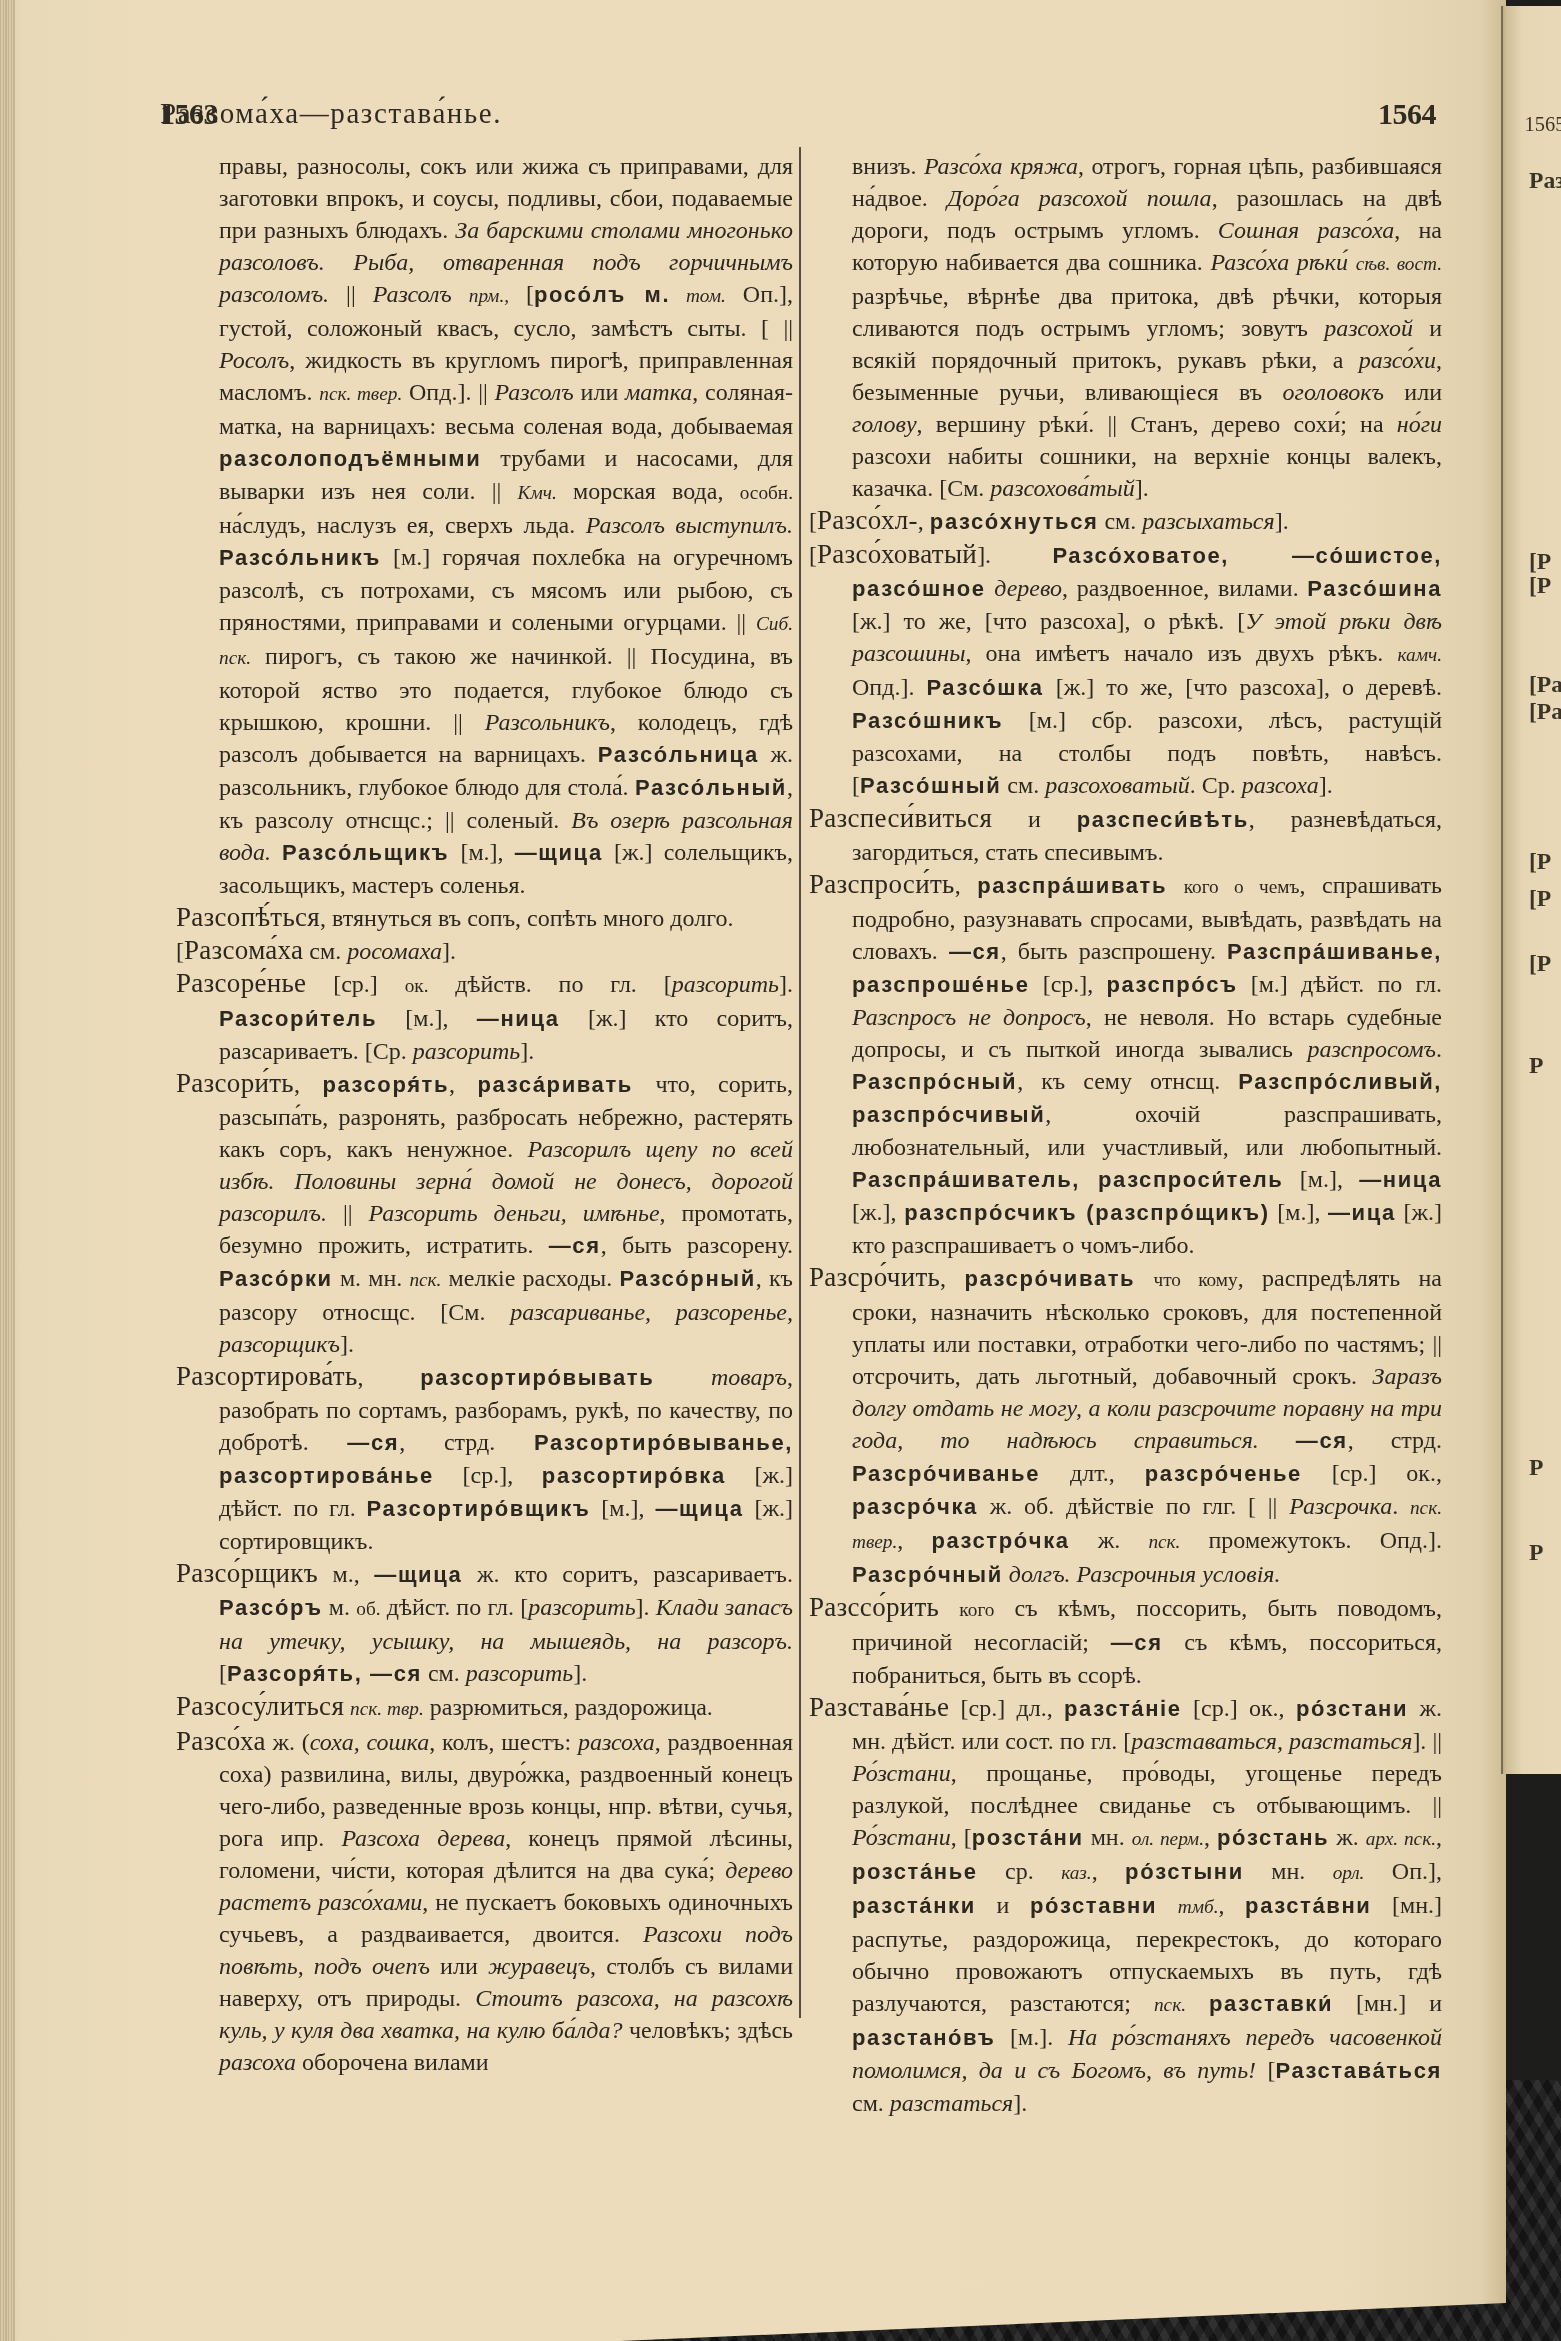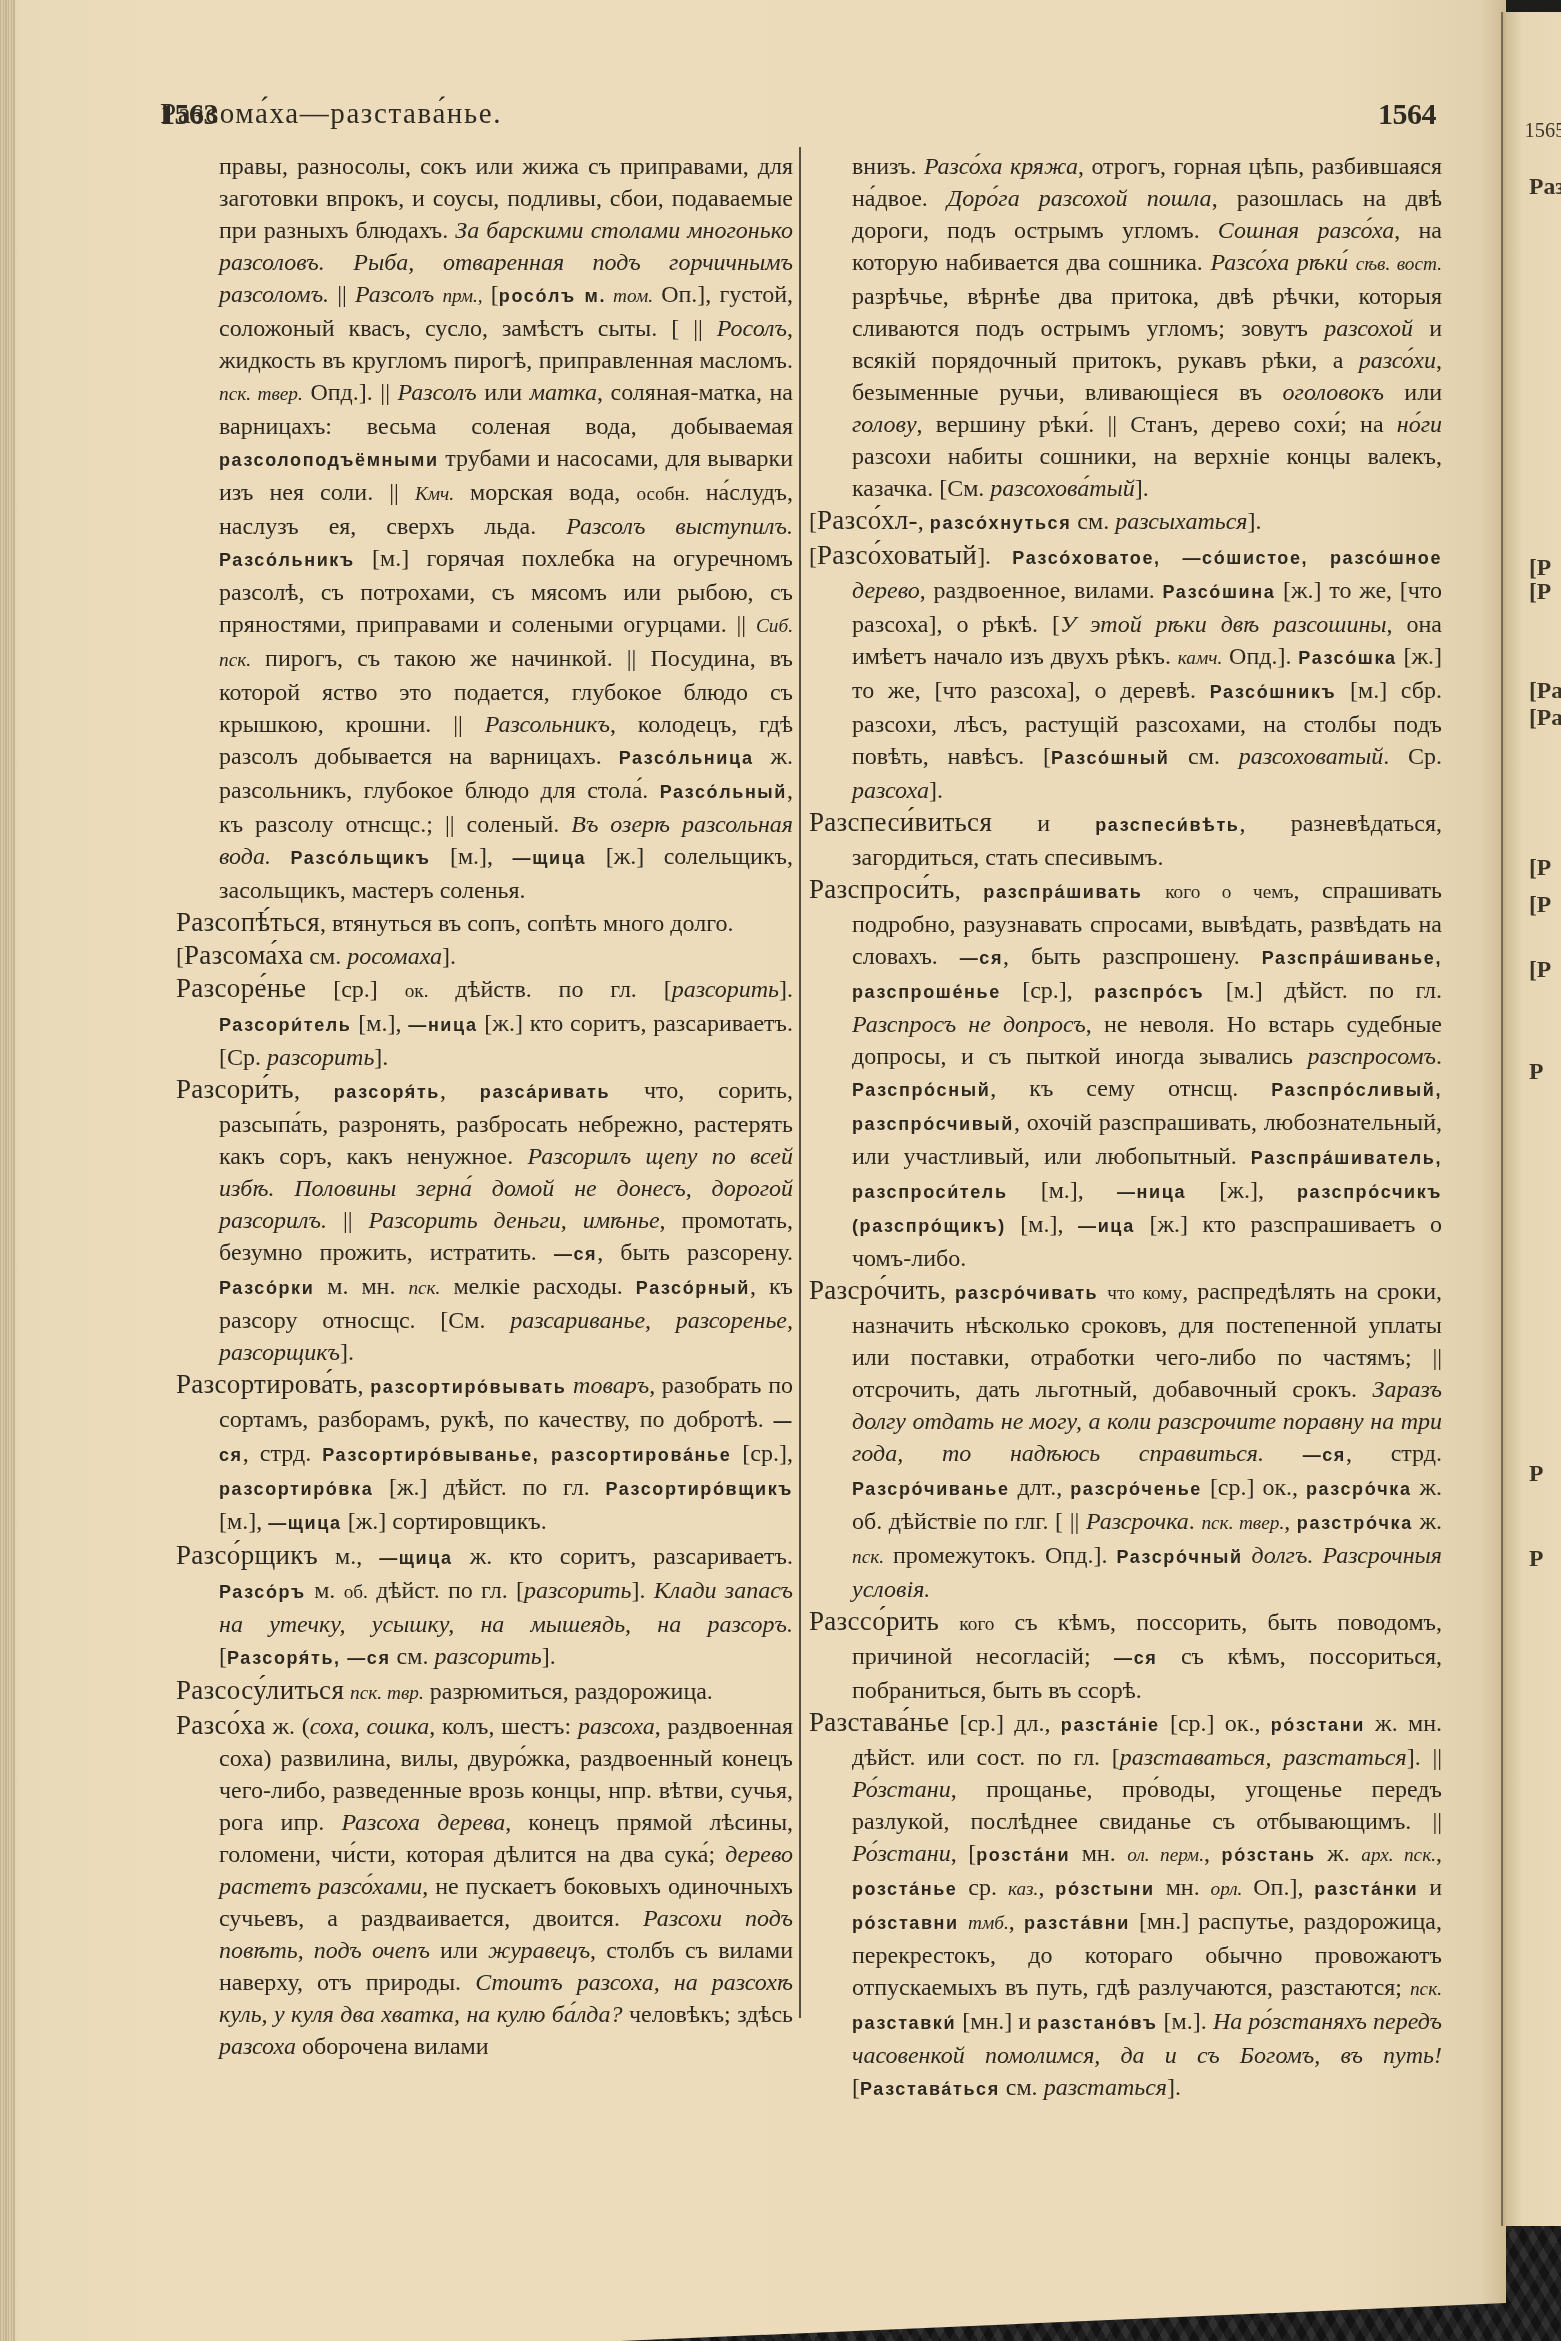--- a/index.html
+++ b/index.html
@@ -19,21 +19,21 @@
     position: absolute; left: 0; top: 0; width: 1506px; height: 2343px;
     background: linear-gradient(90deg, #d9c9a6 0px, #e8d9b9 21.4px, #ecdcbc 161px, #ebdbba 1340px, #e2d1ae 1480px, #cdbb94 1506px);
     clip-path: polygon(0 0, 1506px 0, 1506px 2303px, 38px 2366px, 0 2348px);
   }
   .page-edge {
     position: absolute; left: 0; top: 0; width: 15px; height: 2348px;
     background: repeating-linear-gradient(90deg, #bfae8c 0 1.1px, #d8c8a5 1.1px 2.7px);
     opacity: 0.8;
   }
   .next-page {
-    position: absolute; left: 1501px; top: 12px; width: 60px; height: 2214px;
+    position: absolute; left: 1501px; top: 6px; width: 60px; height: 1768px;
     background: linear-gradient(90deg, #b6a47f 0px, #cfbe98 5.4px, #e6d6b4 21.4px, #e9d9b8 60px);
     overflow: hidden;
   }
   .next-page .gutter-line {
     position: absolute; left: 0; top: 0; width: 2.1px; height: 2342px; background: #4a4435; opacity: 0.6;
   }
   .next-page .frag {
     position: absolute; left: 28px; font-size: 23.6px; color: #3b3528; white-space: nowrap; font-weight: bold;
   }
   .next-page .frag.num { font-weight: normal; font-size: 20.4px; left: 23.6px; }
@@ -54,21 +54,21 @@
     position: absolute; top: 150px; color: #2c2820;
     font-size: 24px; line-height: 32px; text-align: justify;
   }
   .col.left { left: 176px; width: 617px; }
   .col.right { left: 809px; width: 633px; }
   .col-rule {
     position: absolute; left: 799px; top: 147px; width: 1.6px; height: 1871px; background: #3a342a; opacity: 0.85;
   }
   .entry { margin: 0; padding-left: 43px; text-indent: -43px; }
   .entry.cont { padding-left: 43px; text-indent: 0; }
-  .r-b { font-family: "Liberation Sans", "DejaVu Sans", sans-serif; font-weight: bold; letter-spacing: 1.6px; font-size: 18px; }
+  .r-b { font-family: "Liberation Sans", "DejaVu Sans", sans-serif; font-weight: bold; letter-spacing: 1.6px; font-size: 22px; }
   .r-h { font-weight: normal; font-size: 27px; letter-spacing: 0.3px; }
   .r-i { font-style: italic; }
   .r-s { font-size: 19.3px; }
   .r-si { font-size: 19.3px; font-style: italic; }
 </style>
 </head>
 <body>
 
 <div class="bg-texture"></div>
 

